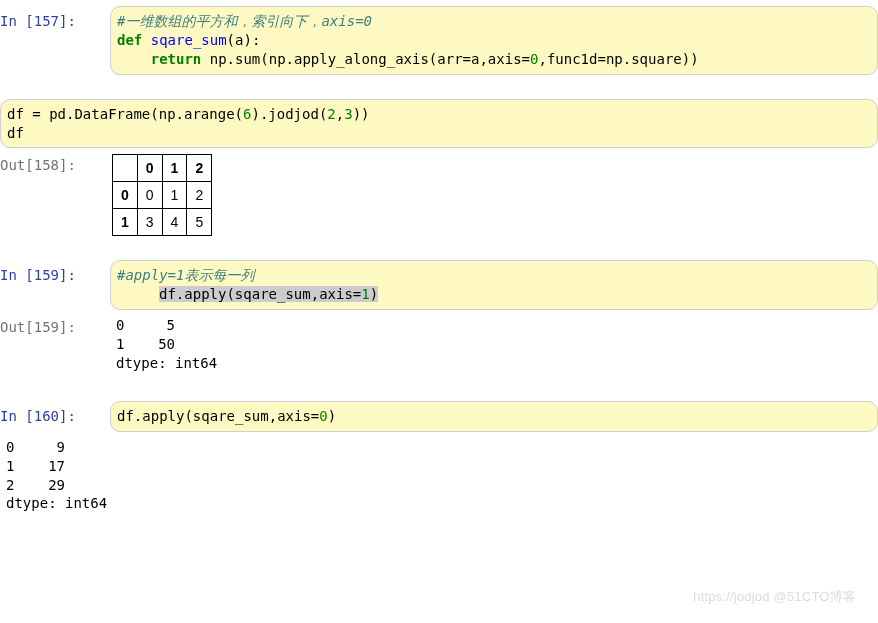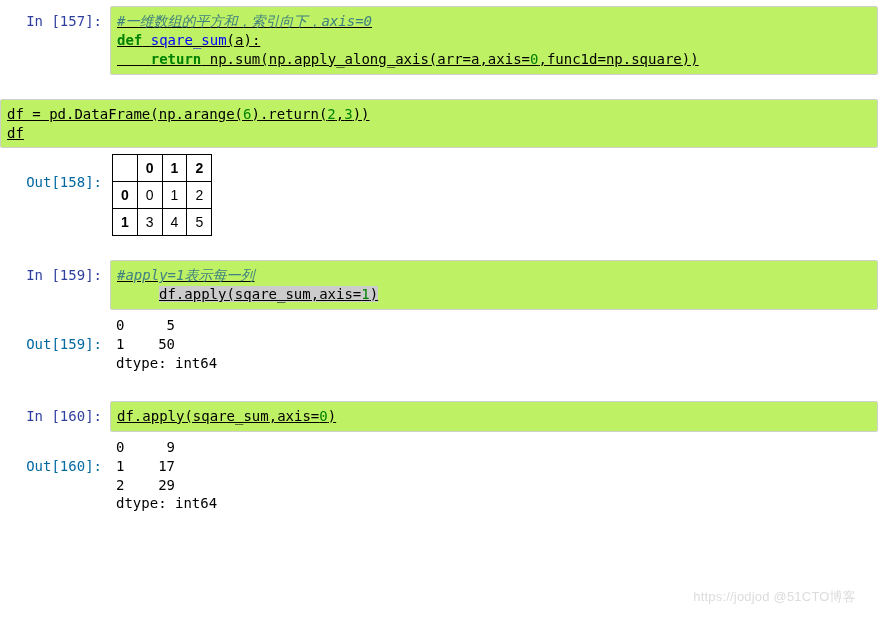--- a/index.html
+++ b/index.html
@@ -8,38 +8,36 @@
       font-size: 14px;
       background: #fff;
       width: 878px;
       padding: 6px 0;
     }
     .cell { display: flex; margin-bottom: 2px; }
     .prompt {
       width: 110px;
       min-width: 110px;
       padding: 6px 8px 4px 0;
-      text-align: right;
       font-family: Menlo, Consolas, "DejaVu Sans Mono", monospace;
       font-size: 14px;
       line-height: 1.3;
     }
     .prompt.in { color: #303F9F; }
-    .prompt.out { color: #0369a1; margin-top: 17px; }
+    .prompt.out { color: #737373; }
     .content { flex: 1; min-width: 0; }
     .code-box {
-      background: #bef264;
+      background: #fef9c3;
       border: 1px solid #cfcfcf;
-      border-radius: 2px;
+      border-radius: 10px;
       padding: 5px 6px;
       font-family: Menlo, Consolas, "DejaVu Sans Mono", monospace;
       font-size: 14px;
       line-height: 1.35;
       white-space: pre;
-      text-decoration: underline;
     }
     .out-text {
       padding: 4px 6px;
       font-family: Menlo, Consolas, "DejaVu Sans Mono", monospace;
       font-size: 14px;
       line-height: 1.35;
       white-space: pre;
     }
     .df-table {
       border-collapse: collapse;
@@ -78,21 +76,21 @@
     <div class="code-box"><span class="c-comment">#一维数组的平方和，索引向下，axis=0</span>
 <span class="c-kw">def</span><span> </span><span class="c-func">sqare_sum</span><span>(a):</span>
 <span>    </span><span class="c-kw">return</span><span> np.sum(np.apply_along_axis(arr=a,axis=</span><span class="c-num">0</span><span>,func1d=np.square))</span></div>
   </div>
 </div>
 
 <div class="spacer"></div>
 
 <div class="cell">
   <div class="content">
-    <div class="code-box"><span>df = pd.DataFrame(np.arange(</span><span class="c-num">6</span><span>).return(</span><span class="c-num">2</span><span>,</span><span class="c-num">3</span><span>))
+    <div class="code-box"><span>df = pd.DataFrame(np.arange(</span><span class="c-num">6</span><span>).jodjod(</span><span class="c-num">2</span><span>,</span><span class="c-num">3</span><span>))
 df</span></div>
   </div>
 </div>
 
 <div class="cell">
   <div class="prompt out">Out[158]:</div>
   <div class="content">
     <table class="df-table">
       <tbody>
           <tr>
@@ -140,21 +138,20 @@
 <div class="spacer"></div>
 
 <div class="cell">
   <div class="prompt in">In [160]:</div>
   <div class="content">
     <div class="code-box"><span>df.apply(sqare_sum,axis=</span><span class="c-num">0</span><span>)</span></div>
   </div>
 </div>
 
 <div class="cell">
-  <div class="prompt out">Out[160]:</div>
   <div class="content">
     <div class="out-text">0     9
 1    17
 2    29
 dtype: int64</div>
   </div>
 </div>
 
 <div class="watermark">https://jodjod @51CTO博客</div>
 

